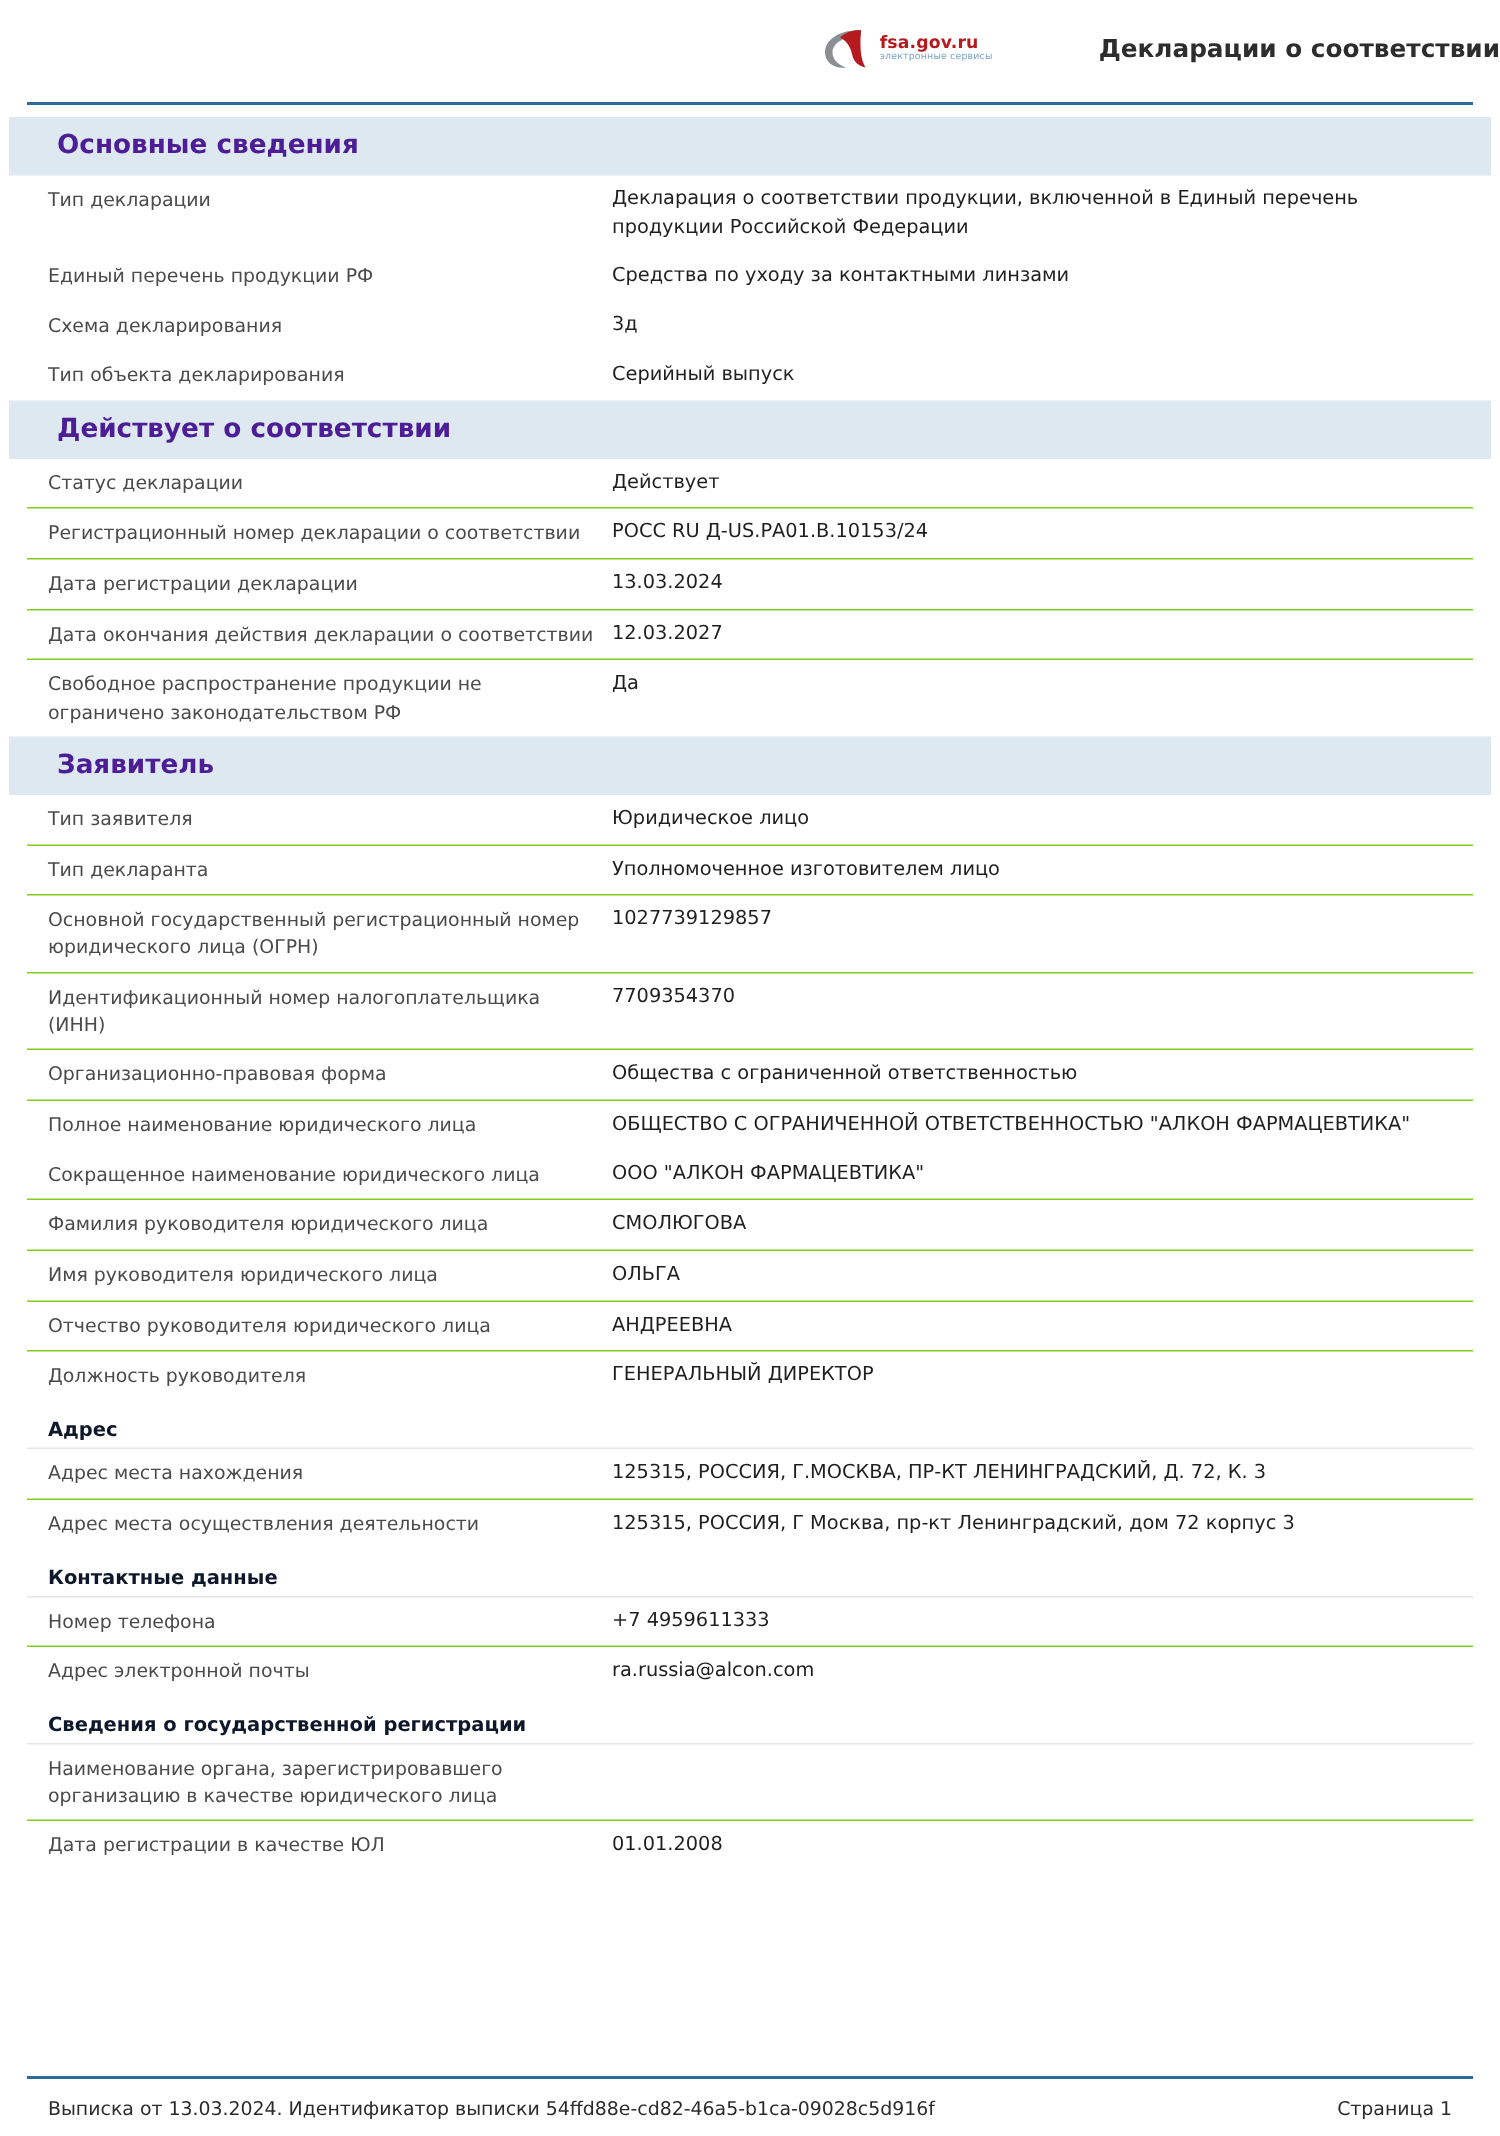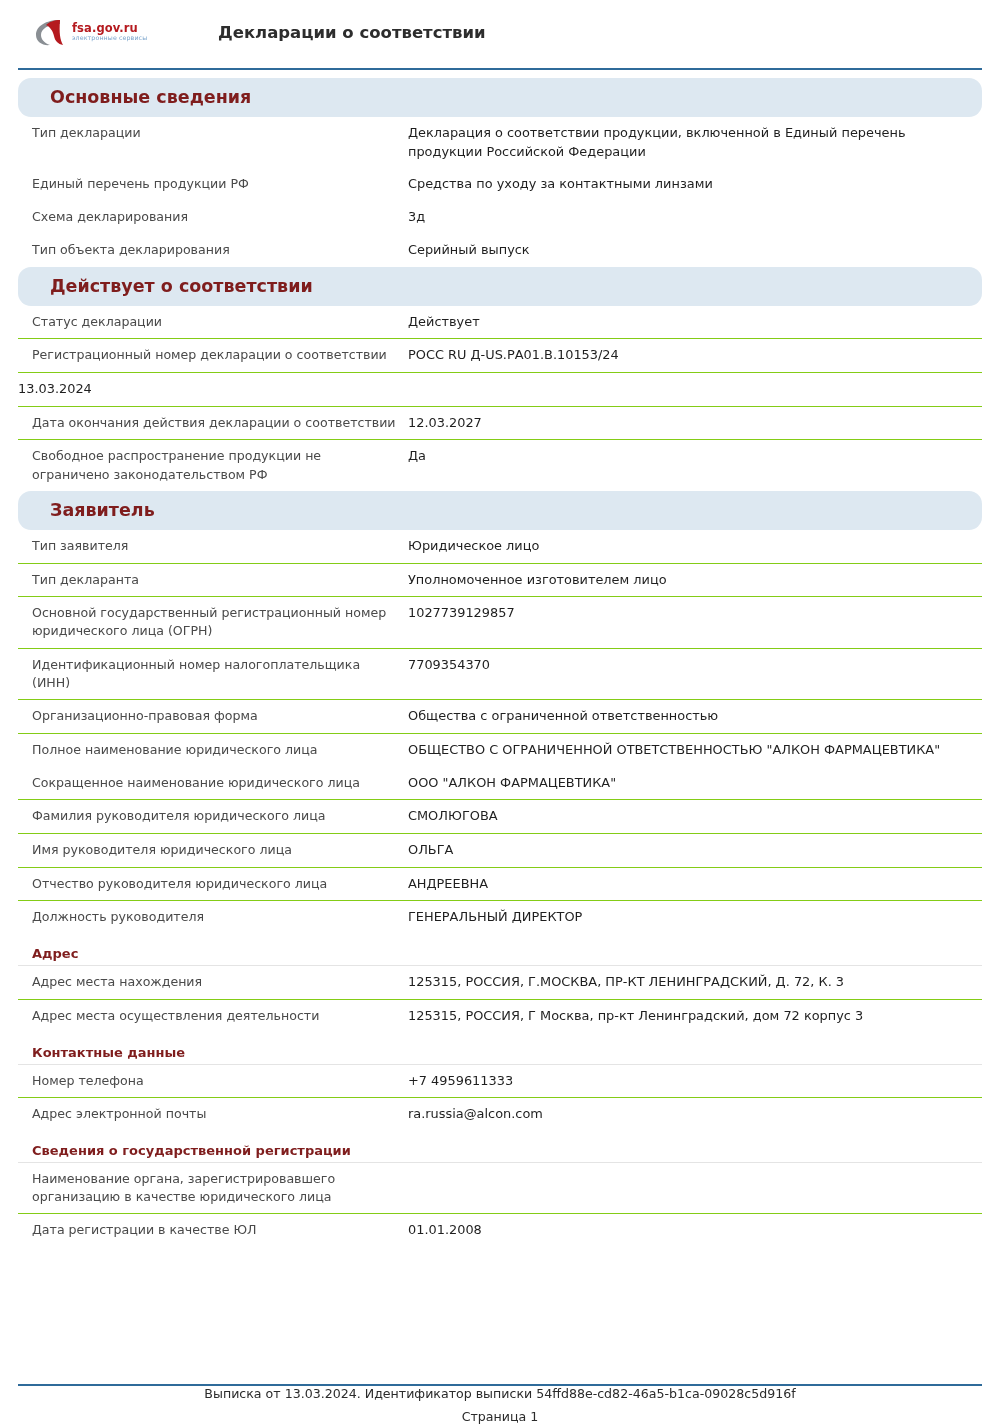--- a/index.html
+++ b/index.html
@@ -20,20 +20,21 @@
     height: 1424px;
     position: relative;
   }
 
   
   .header {
     display: flex;
     align-items: center;
     padding: 14px 0 12px 30px;
     height: 62px;
+    justify-content: flex-end;
   }
   .logo {
     display: flex;
     align-items: center;
     width: 150px;
     flex: 0 0 150px;
   }
   .logo-mark {
     width: 36px; height: 36px;
     position: relative;
@@ -69,23 +70,22 @@
     background: #2f6b9a;
     margin: 6px 18px 0 18px;
   }
 
   
   .section-bar {
     background: #dde8f1;
     padding: 9px 18px 10px 32px;
     font-size: 17.5px;
     font-weight: bold;
-    color: #7f1d1d;
-    margin: 0 18px;
-    border-radius: 13px;
+    color: #4c1d95;
+    margin: 0 6px;
   }
   .section-bar.first { margin-top: 8px; }
 
   
   .rows { margin: 0 18px; }
   .row {
     display: flex;
     align-items: flex-start;
     border-bottom: 1px solid #84cc16;
     padding: 7px 0 7px 0;
@@ -105,39 +105,38 @@
     font-size: 12.9px;
     color: #1f1f1f;
     line-height: 1.45;
     padding-right: 14px;
   }
   .subhead {
     margin: 0 18px;
     padding: 12px 0 4px 14px;
     font-size: 13px;
     font-weight: bold;
-    color: #7f1d1d;
+    color: #0f172a;
     border-bottom: 1px solid #e4e4e4;
   }
 
   
   .footer {
     position: absolute;
     left: 0; right: 0;
     bottom: 0;
     height: 40px;
     border-top: 2px solid #2f6b9a;
     margin: 0 18px;
     display: flex;
     align-items: center;
     justify-content: space-between;
     padding: 0 14px;
     font-size: 12.6px;
     color: #2b2b2b;
-    flex-direction: column;
   }
   .footer .right { font-size: 12.6px; }
 </style>
 </head>
 <body>
 
 <div class="page">
 
   <div class="header">
     <div class="logo">
@@ -181,20 +180,21 @@
   <div class="rows">
     <div class="row">
       <div class="label">Статус декларации</div>
       <div class="value">Действует</div>
     </div>
     <div class="row">
       <div class="label">Регистрационный номер декларации о соответствии</div>
       <div class="value">РОСС RU Д-US.РА01.В.10153/24</div>
     </div>
     <div class="row">
+      <div class="label">Дата регистрации декларации</div>
       <div class="value">13.03.2024</div>
     </div>
     <div class="row">
       <div class="label">Дата окончания действия декларации о соответствии</div>
       <div class="value">12.03.2027</div>
     </div>
     <div class="row nb">
       <div class="label">Свободное распространение продукции не ограничено законодательством РФ</div>
       <div class="value">Да</div>
     </div>

